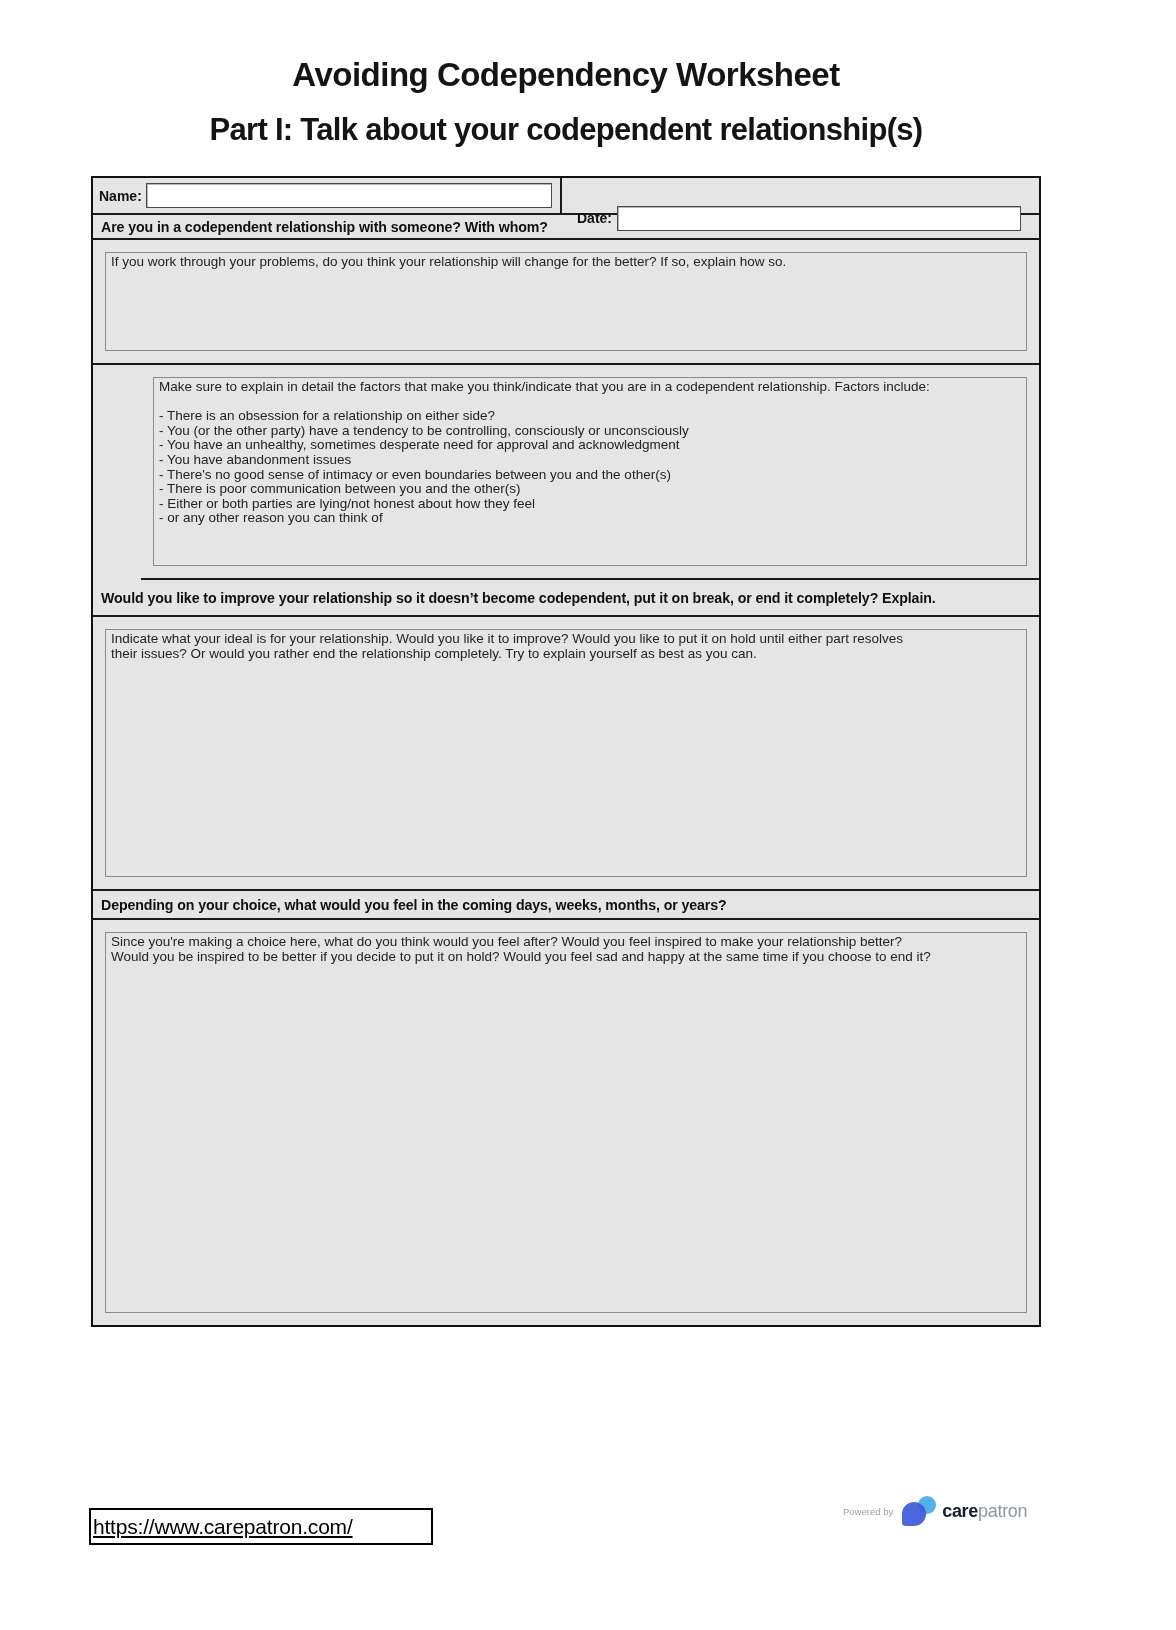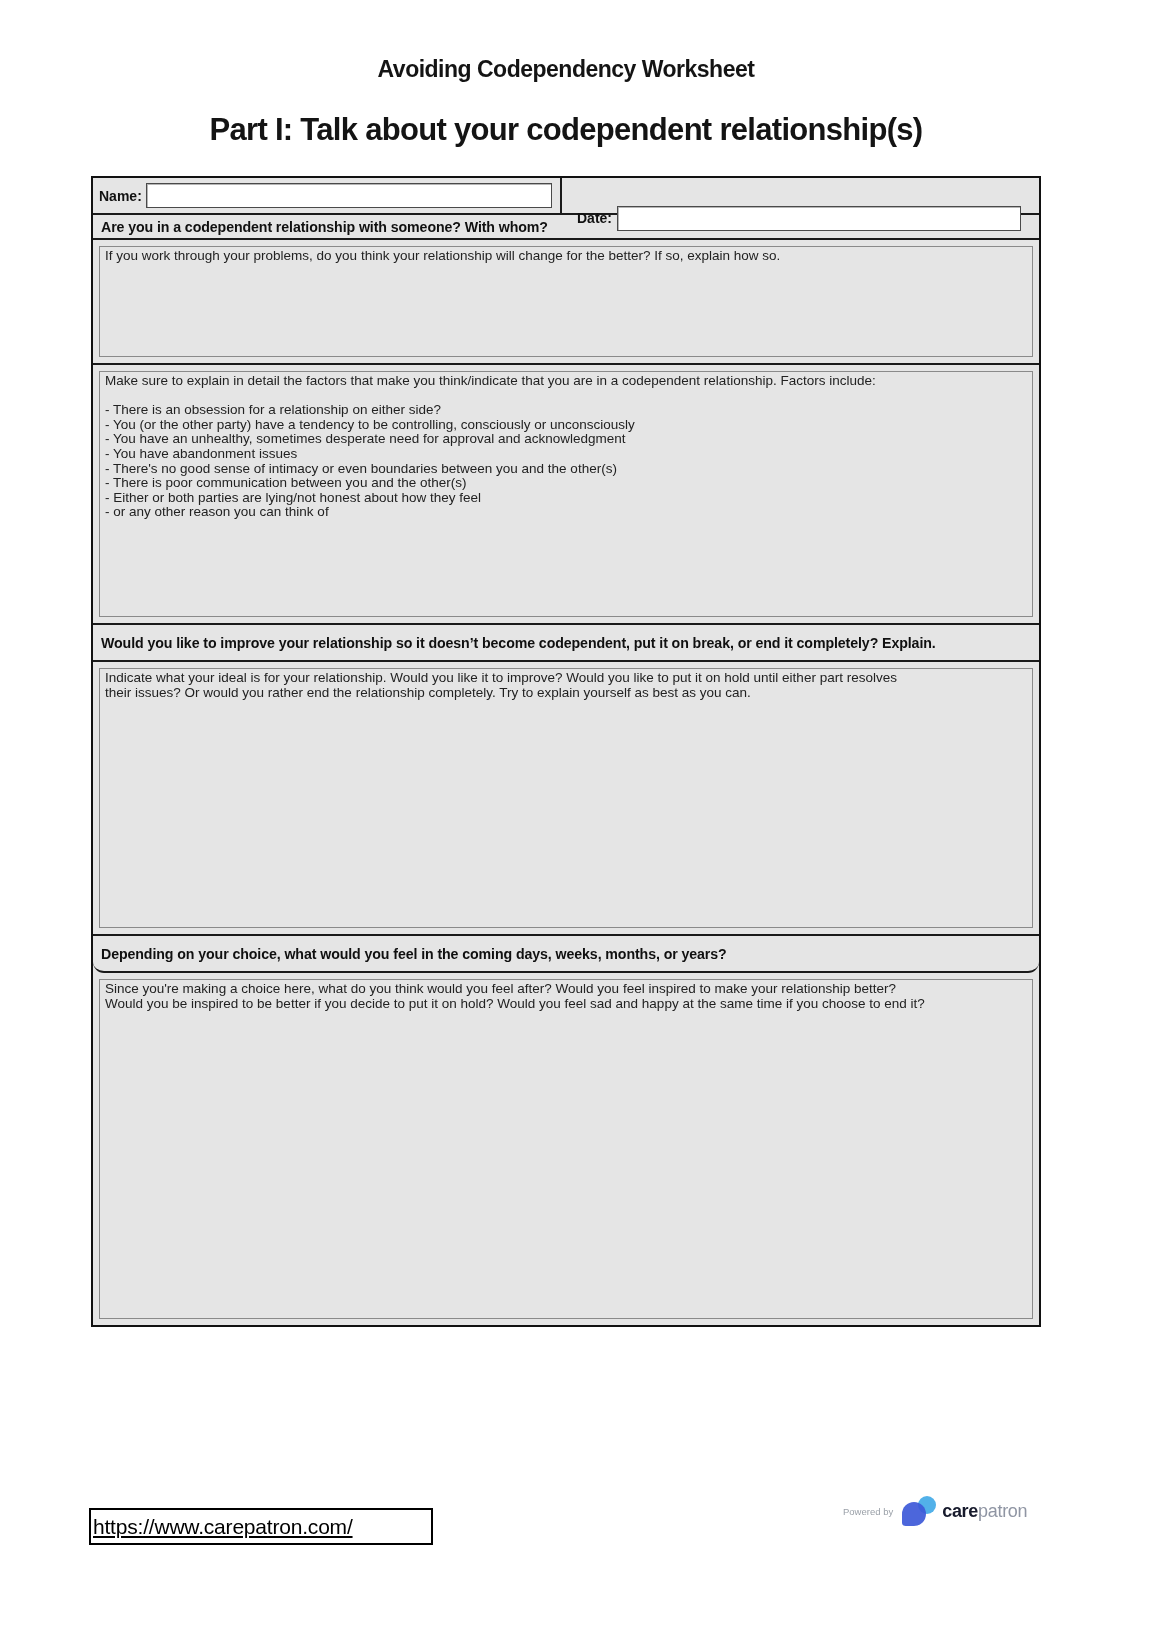--- a/index.html
+++ b/index.html
@@ -8,21 +8,21 @@
     width:1176px; height:1630px;
     position:relative;
     font-family:"Liberation Sans", sans-serif;
     color:#111;
     overflow:hidden;
   }
   .page-title {
     position:absolute; left:91px; width:950px; text-align:center;
     font-weight:bold; color:#141414;
   }
-  #title-main  { top:56px;  font-size:23px; letter-spacing:-0.5px; }
+  #title-main  { top:56px;  font-size:33px; letter-spacing:-0.5px; }
   #title-part  { top:112px; font-size:31px; letter-spacing:-0.7px; }
 
   .worksheet {
     position:absolute; left:91px; top:176px;
     width:950px; height:1151px;
     border:2px solid #111;
     display:flex; flex-direction:column;
     background:#e5e5e5;
   }
   .namedate-row {
@@ -48,28 +48,28 @@
     flex:0 0 auto;
     border-bottom:2px solid #1a1a1a;
     font-weight:bold; font-size:14.2px; letter-spacing:-0.1px;
     display:flex; align-items:center;
     padding:1px 8px 0 8px;
     color:#101010;
   }
   #header-1 { height:25px; }
   #header-2 { height:26px; }
   #header-3 { height:37px; }
-  #header-4 { height:37px;border-radius:11px; }
+  #header-4 { height:29px; }
   .answer-row {
     flex:0 0 auto;
     border-bottom:2px solid #1a1a1a;
-    padding:6px;
+    padding:12px;
   }
   #answer-1 { height:125px; }
-  #answer-2 { height:260px; }
+  #answer-2 { height:215px;margin-left:48px; }
   #answer-3 { height:274px; }
   #answer-4 { flex:1 1 auto; border-bottom:none; }
   .answer-box {
     width:100%; height:100%;
     border:1px solid #8a8a8a;
     padding:2px 5px;
     font-size:13.5px; line-height:14.6px;
     color:#222;
     white-space:pre-line;
     overflow:hidden;

